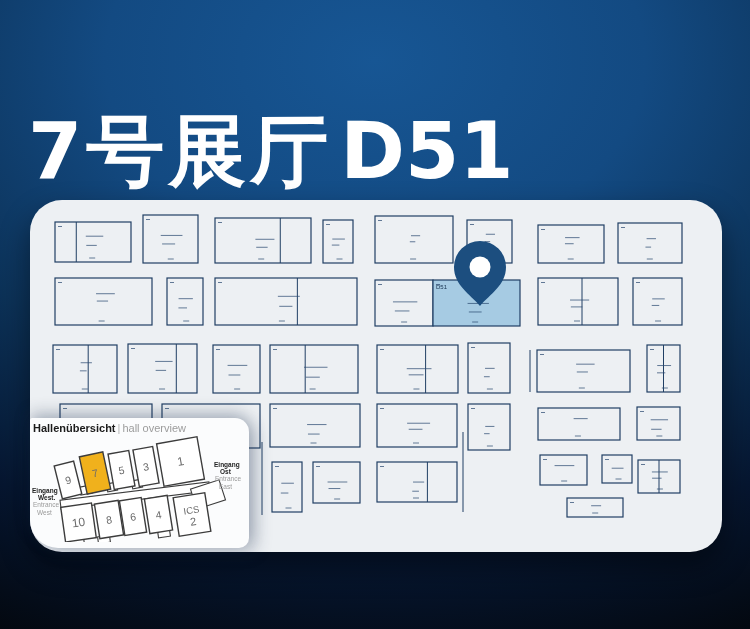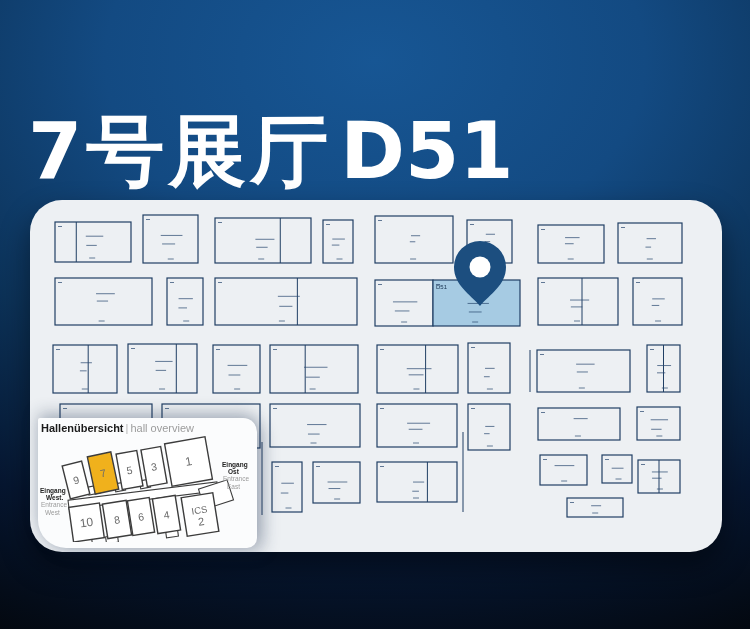--- a/index.html
+++ b/index.html
@@ -17,21 +17,21 @@
   }
   .title .cjk{letter-spacing:4px;}
   .title .latin{letter-spacing:0px;margin-left:8px;}
   .map-card{
     position:absolute;left:30px;top:200px;width:692px;height:352px;
     background:#edf0f3;border-radius:32px;
     box-shadow:0 14px 30px rgba(0,0,0,.45);
   }
   .map-card svg.plan{position:absolute;left:0;top:0;}
   .inset{
-    position:absolute;left:8px;top:218px;width:219px;height:130px;
+    position:absolute;left:0;top:218px;width:219px;height:130px;
     background:#fbfcfd;border-radius:2px 14px 10px 28px;
     box-shadow:0 -5px 16px rgba(30,50,80,.30), 8px 6px 16px rgba(30,50,80,.22);
   }
   .inset-title{padding:5px 0 0 3px;font-size:11px;white-space:nowrap;line-height:1;}
   .inset-title .de{font-weight:bold;color:#1b1b1b;}
   .inset-title .sep{color:#b5b5b5;margin:0 2px;font-weight:normal;}
   .inset-title .en{color:#9c9c9c;}
 </style>
 </head>
 <body>

